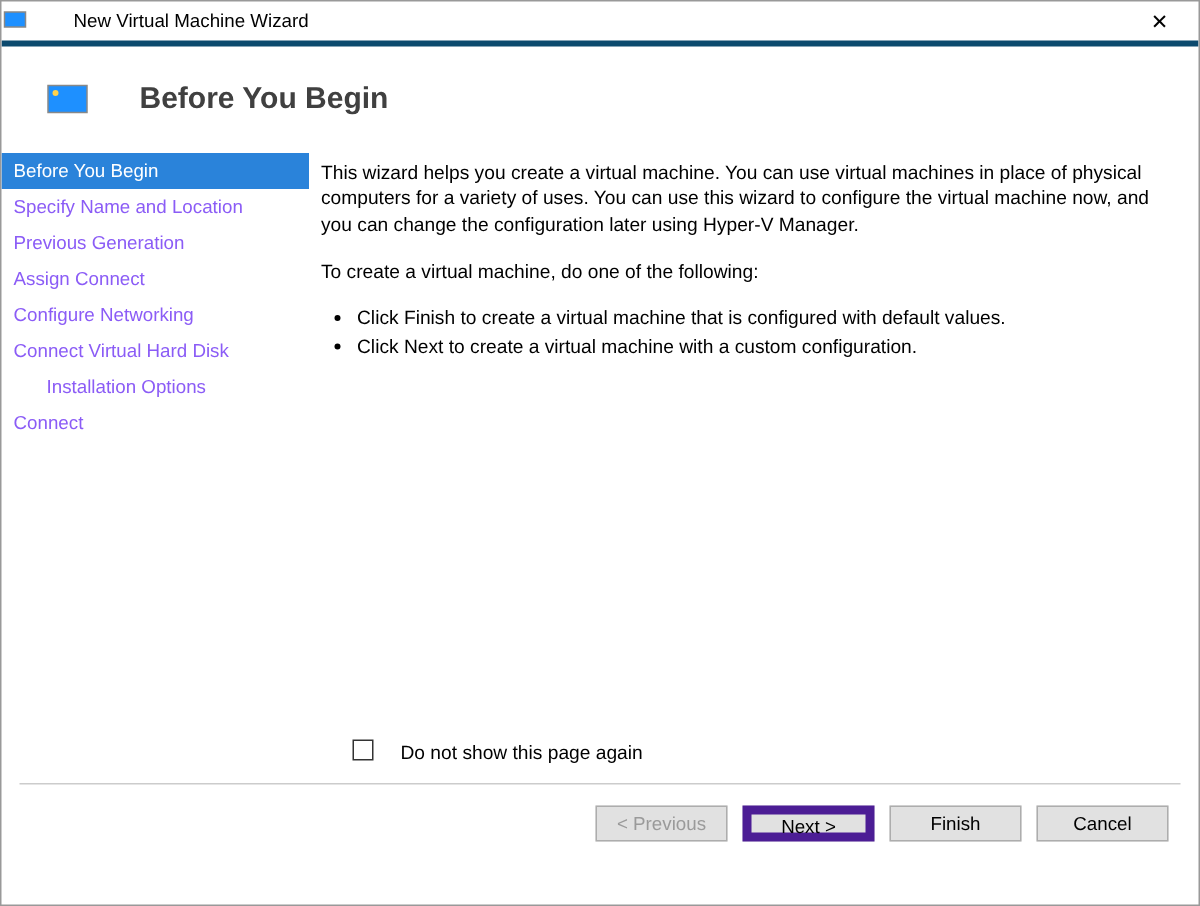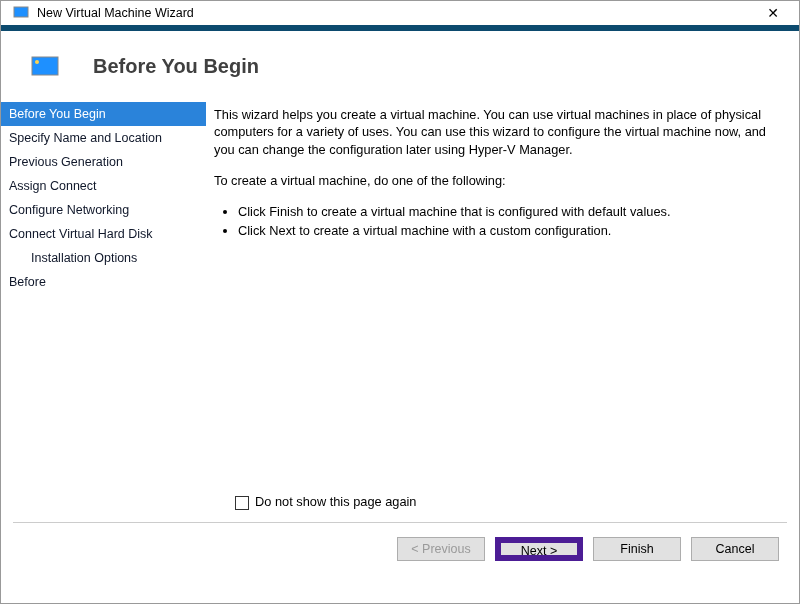--- a/index.html
+++ b/index.html
@@ -11,22 +11,23 @@
     background: #fff;
     width: 800px;
     height: 604px;
     overflow: hidden;
     border: 1px solid #999;
   }
   .titlebar {
     display: flex;
     align-items: center;
     height: 30px;
-    padding: 0 6px 0 12px;
-    border-bottom: 6px solid #0c4a6e;
+    padding: 0 6px 0 1px;
+    border-bottom: 4px solid #0c4a6e;
+    gap: 23px;
   }
   .titlebar-icon {
     width: 16px; height: 16px;
     margin-right: 8px;
   }
   .titlebar-title {
     flex: 1;
     font-size: 12.5px;
   }
   .titlebar-close {
@@ -53,21 +54,21 @@
     display: flex;
     height: 420px;
   }
   .nav {
     width: 205px;
     border-right: 0;
   }
   .nav-item {
     padding: 5px 10px 5px 8px;
     font-size: 12.5px;
-    color: #0f172a;
+    color: #8b5cf6;
     cursor: pointer;
     white-space: nowrap;
   }
   .nav-item.indent {
     padding-left: 30px;
   }
   .nav-item.selected {
     background: #2a83da;
     color: #fff;
   }
@@ -80,22 +81,22 @@
     position: relative;
   }
   .content p { margin: 0 0 14px 0; }
   .content ul { margin: 0 0 8px 0; padding-left: 24px; }
   .content li { margin: 2px 0; }
   .checkbox-row {
     position: absolute;
     left: 8px;
     bottom: 12px;
     display: flex;
-    align-items: flex-end;
-    gap: 6px;
+    align-items: flex-start;
+    gap: 18px;
     padding-left: 21px;
   }
   .checkbox-box {
     width: 14px; height: 14px;
     border: 1px solid #333;
   }
   .separator {
     border: 0;
     border-top: 1px solid #ccc;
     margin: 0 12px;
@@ -155,21 +156,21 @@
 
 <div class="body-section">
   <div class="nav">
     <div class="nav-item selected"><span>Before You Begin</span></div>
     <div class="nav-item"><span>Specify Name and Location</span></div>
     <div class="nav-item"><span>Previous Generation</span></div>
     <div class="nav-item"><span>Assign Connect</span></div>
     <div class="nav-item"><span>Configure Networking</span></div>
     <div class="nav-item"><span>Connect Virtual Hard Disk</span></div>
     <div class="nav-item indent"><span>Installation Options</span></div>
-    <div class="nav-item"><span>Before</span></div>
+    <div class="nav-item"><span>Connect</span></div>
   </div>
 
   <div class="content">
     <p>This wizard helps you create a virtual machine. You can use virtual machines in place of physical computers for a variety of uses. You can use this wizard to configure the virtual machine now, and you can change the configuration later using Hyper-V Manager.</p>
     <p>To create a virtual machine, do one of the following:</p>
     <ul>
       <li>Click Finish to create a virtual machine that is configured with default values.</li>
       <li>Click Next to create a virtual machine with a custom configuration.</li>
     </ul>
 

